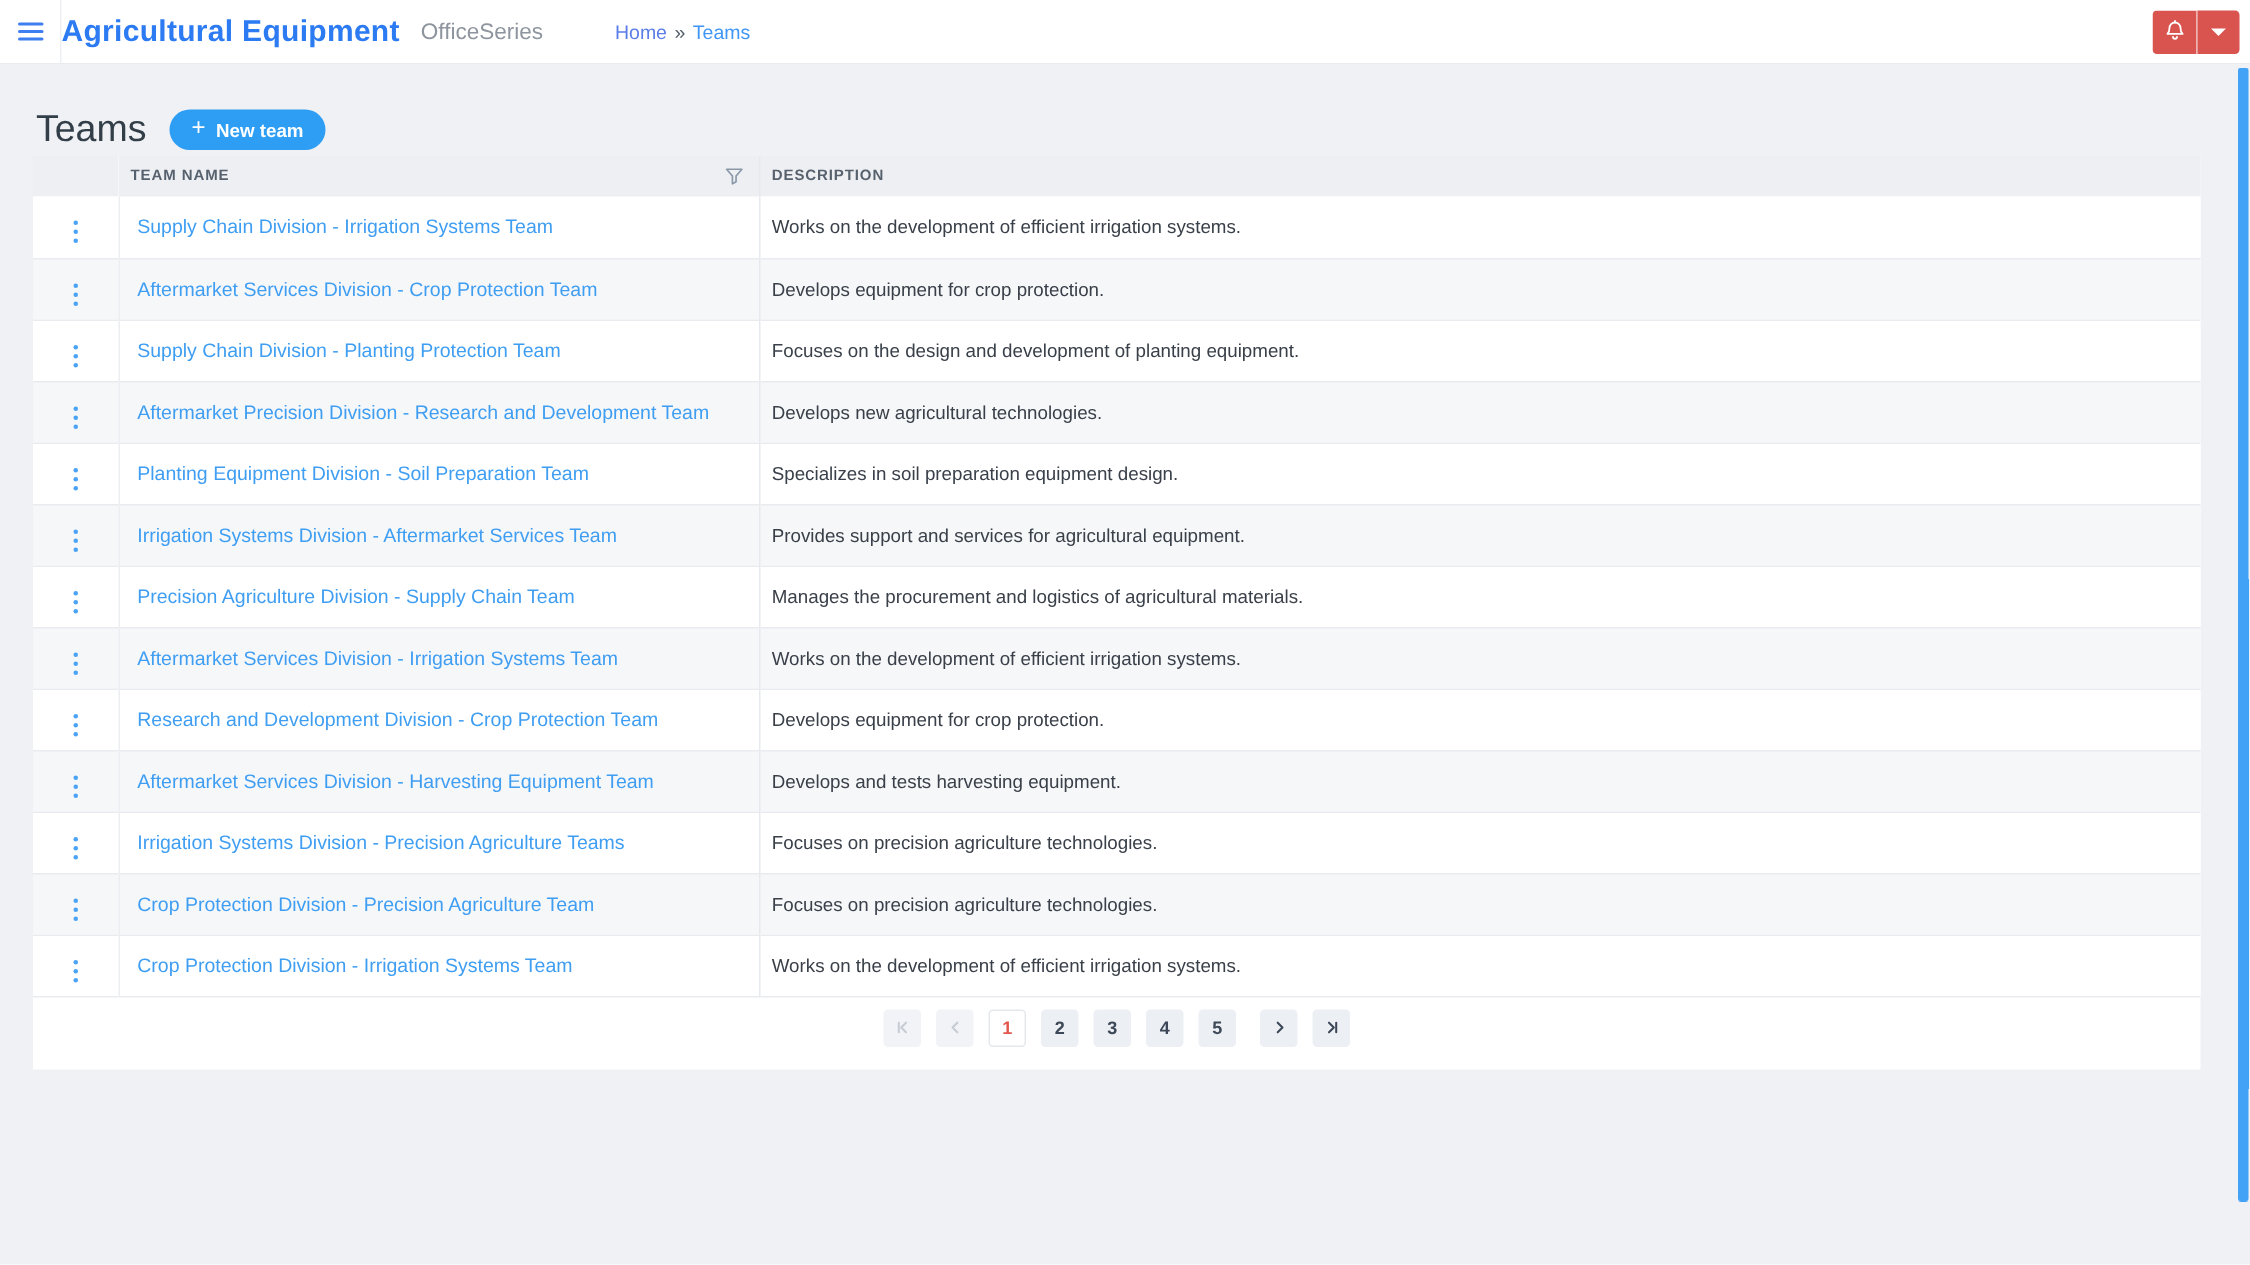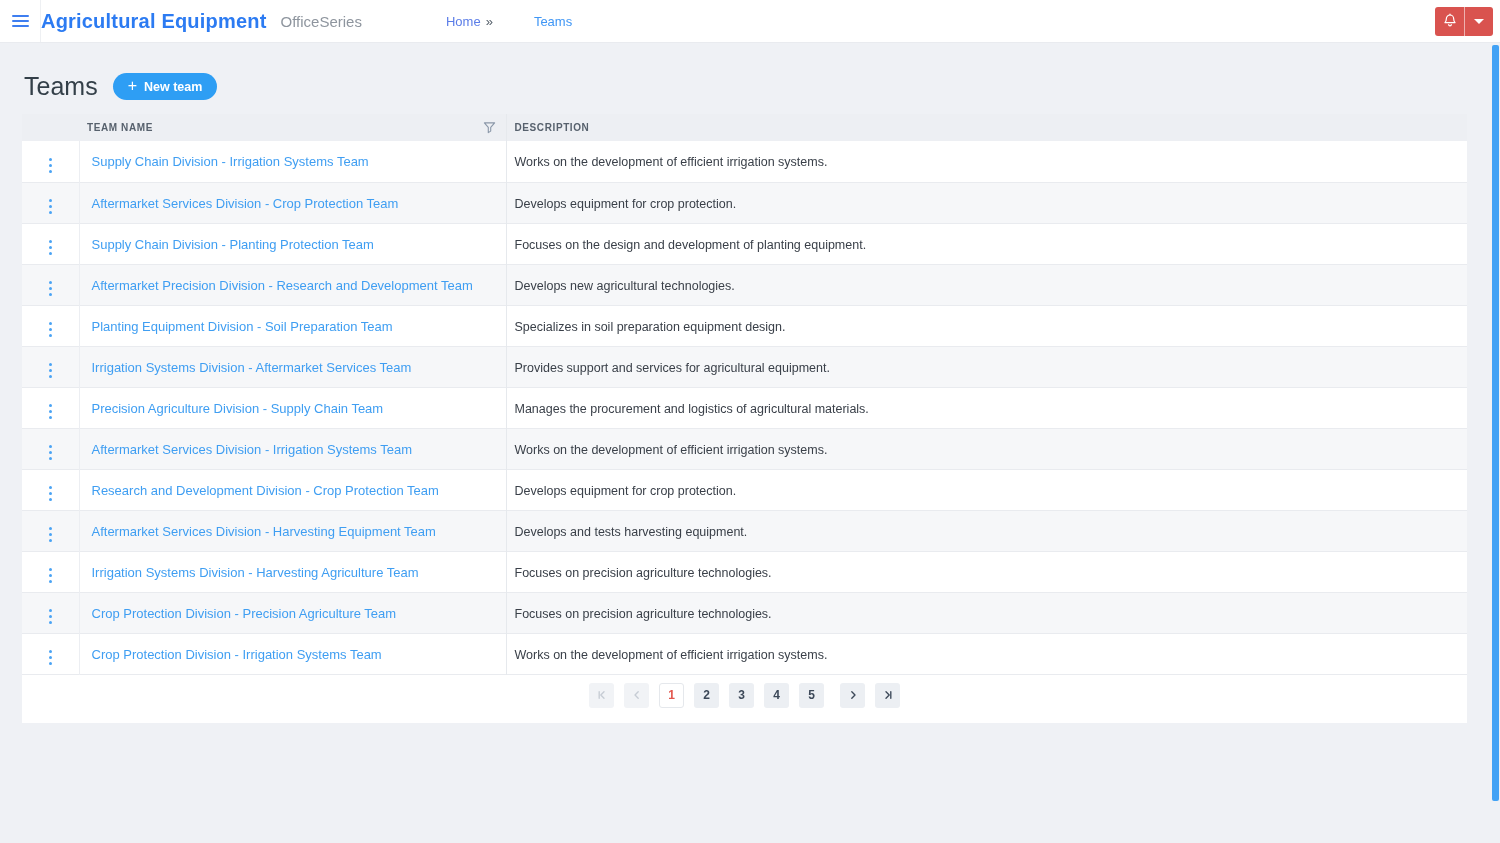--- a/index.html
+++ b/index.html
@@ -9,42 +9,42 @@
   
   .app-header{ position:relative; height:43px; background:#ffffff; border-bottom:1px solid #e9ebef;
     display:flex; align-items:center; }
   .hamburger{ width:40px; height:42px; display:flex; flex-direction:column; justify-content:center;
     align-items:center; gap:3px; cursor:pointer; }
   .hamburger span{ display:block; width:17px; height:2px; background:#3e7ef0; border-radius:1px; }
   .header-divider{ width:1px; height:42px; background:#eef0f3; }
   .app-title{ margin-left:0; font-size:20px; font-weight:bold; color:#2c7bf2; letter-spacing:.2px; }
   .suite-label{ margin-left:14px; font-size:15px; color:#8e959e; }
   .breadcrumb{ margin-left:48px; font-size:13px; display:flex; align-items:center; gap:5px; }
-  .breadcrumb a{ text-decoration:none; cursor:pointer;margin-left:36px; }
+  .breadcrumb a{ text-decoration:none; cursor:pointer; }
   .breadcrumb .bc-home{ color:#5b7de8; }
   .breadcrumb .bc-sep{ color:#56606b; font-size:13px; }
   .breadcrumb .bc-current{ color:#3f96f5; }
   .header-actions{ margin-left:auto; margin-right:7px; display:flex; }
   .alert-btn{ border:none; background:#d9534f; color:#fff; height:29px; cursor:pointer;
     display:flex; align-items:center; justify-content:center; }
   .alert-btn.bell{ width:30px; border-radius:3px 0 0 3px; border-right:1px solid rgba(255,255,255,.55); }
   .alert-btn.caret{ width:28px; border-radius:0 3px 3px 0; }
   .caret-shape{ width:0; height:0; border-left:5px solid transparent; border-right:5px solid transparent;
     border-top:5px solid #ffffff; }
 
   
   .page-head{ display:flex; align-items:center; padding:27px 0 0 24px; height:60px; }
   .page-title{ font-size:25px; font-weight:500; color:#333f48; }
   .new-team-btn{ margin-left:15px; height:27px; padding:0 15px; border:none; border-radius:14px;
     background:#2e9ef4; color:#fff; font-size:12.5px; font-weight:bold; cursor:pointer;
     display:flex; align-items:center; gap:7px; font-family:inherit; }
   .new-team-btn .plus{ font-size:16px; font-weight:normal; line-height:1; margin-top:-1px; }
 
   
-  .card{ margin-left:22px; width:1445px; background:#ffffff; margin-top:11px; }
+  .card{ margin-left:22px; width:1445px; background:#ffffff; margin-top:1px; }
   table{ width:100%; border-collapse:collapse; table-layout:fixed; }
   col.c-menu{ width:57px; } col.c-name{ width:427px; }
   thead th{ height:27px; background:#edeff3; font-size:10px; font-weight:bold; color:#57616d;
     letter-spacing:.6px; text-align:left; padding:0 8px 0 8px; }
   thead th.th-name{ position:relative; padding-right:26px; }
   thead th, tbody td{ border-right:1px solid #e6e9ed; }
   thead th:last-child, tbody td:last-child{ border-right:none; }
   thead th:first-child{ border-right:none; }
   tbody td:first-child{ border-right:1px solid #eceef2; }
   .filter-icon{ position:absolute; right:10px; top:7px; cursor:pointer; }
@@ -300,21 +300,21 @@
 
   <tr>
     <td class="kebab-cell">
       <span class="kebab">
                 <i></i>
                 <i></i>
                 <i></i>
               </span>
     </td>
     <td class="name-cell">
-      <a class="team-link">Irrigation Systems Division - Harvesting Agriculture Team</a>
+      <a class="team-link">Irrigation Systems Division - Precision Agriculture Teams</a>
     </td>
     <td class="desc-cell">
       <span class="desc-text">Focuses on precision agriculture technologies.</span>
     </td>
   </tr>
 
   <tr>
     <td class="kebab-cell">
       <span class="kebab">
                 <i></i>

